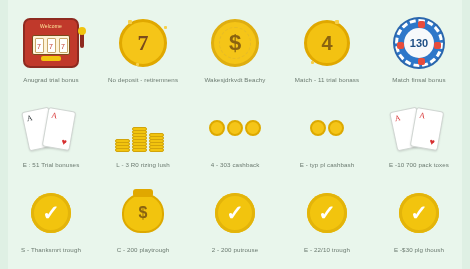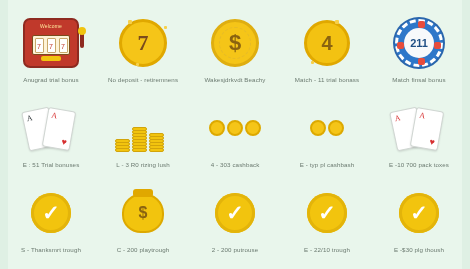--- a/index.html
+++ b/index.html
@@ -263,21 +263,21 @@
       <div class="caption">Match - 11 trial bonass</div>
     </div>
 
     <div class="cell">
       <div class="art">
         <div class="chip">
           <span class="spoke" style="top:-1px;left:20px;"></span>
           <span class="spoke" style="bottom:-1px;left:20px;"></span>
           <span class="spoke" style="left:-1px;top:20px;"></span>
           <span class="spoke" style="right:-1px;top:20px;"></span>
-          <div class="face">211</div>
+          <div class="face">130</div>
         </div>
       </div>
       <div class="caption">Match finsal bonus</div>
     </div>
 
     <div class="cell">
       <div class="art">
         <div class="cards">
           <div class="card left black">
             <span>A</span>

